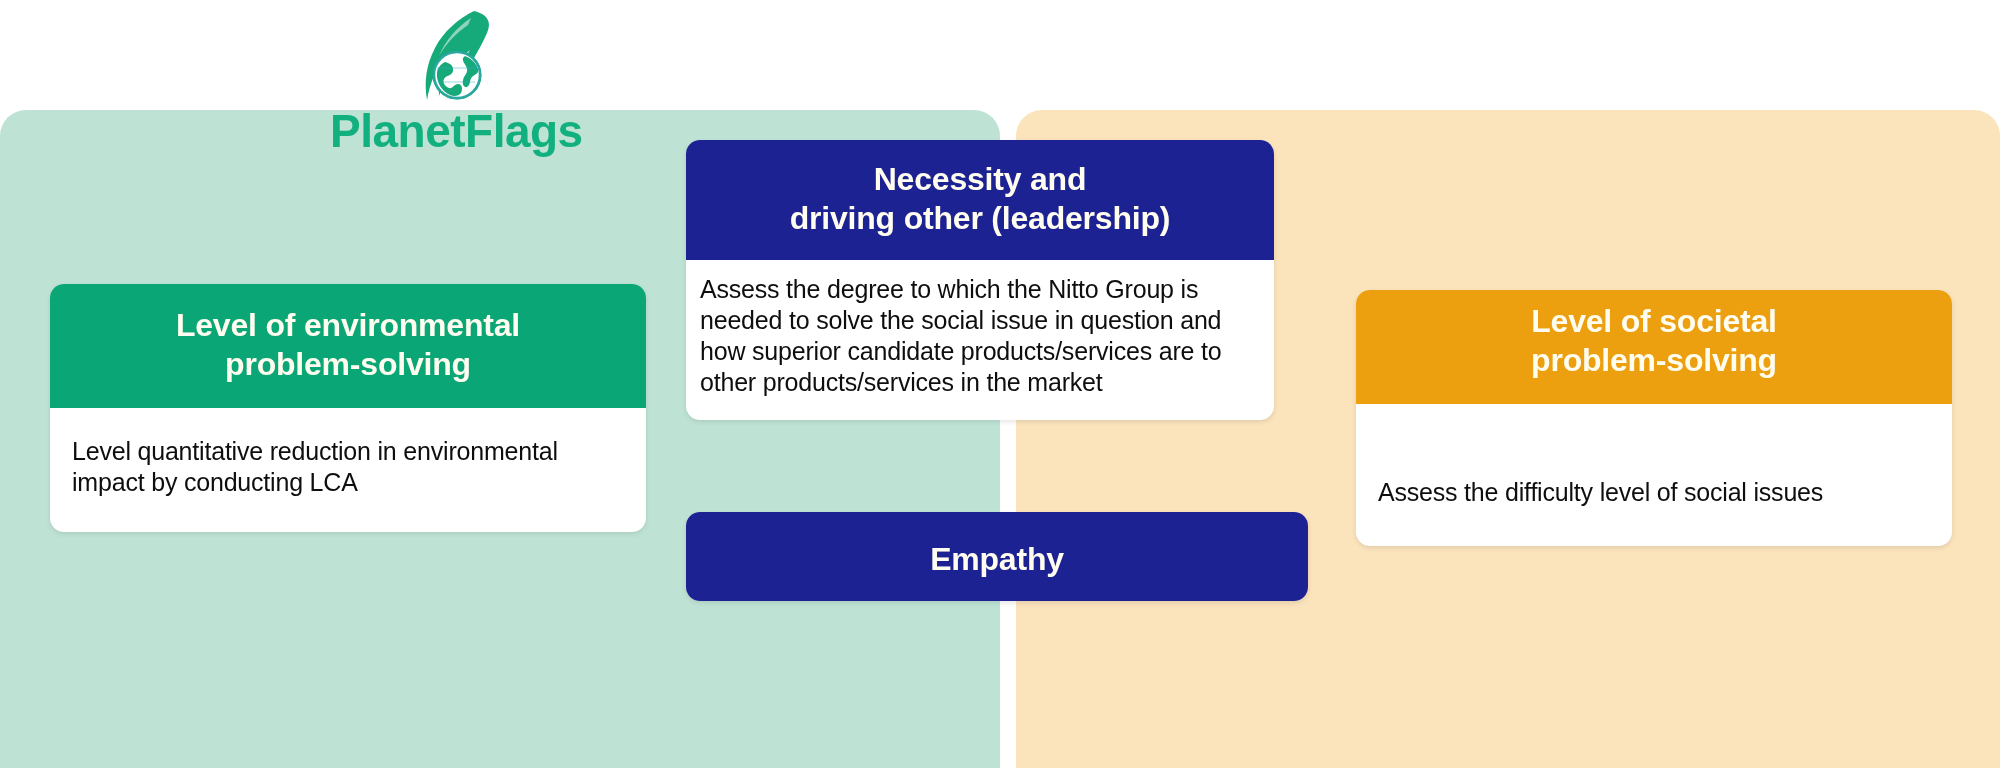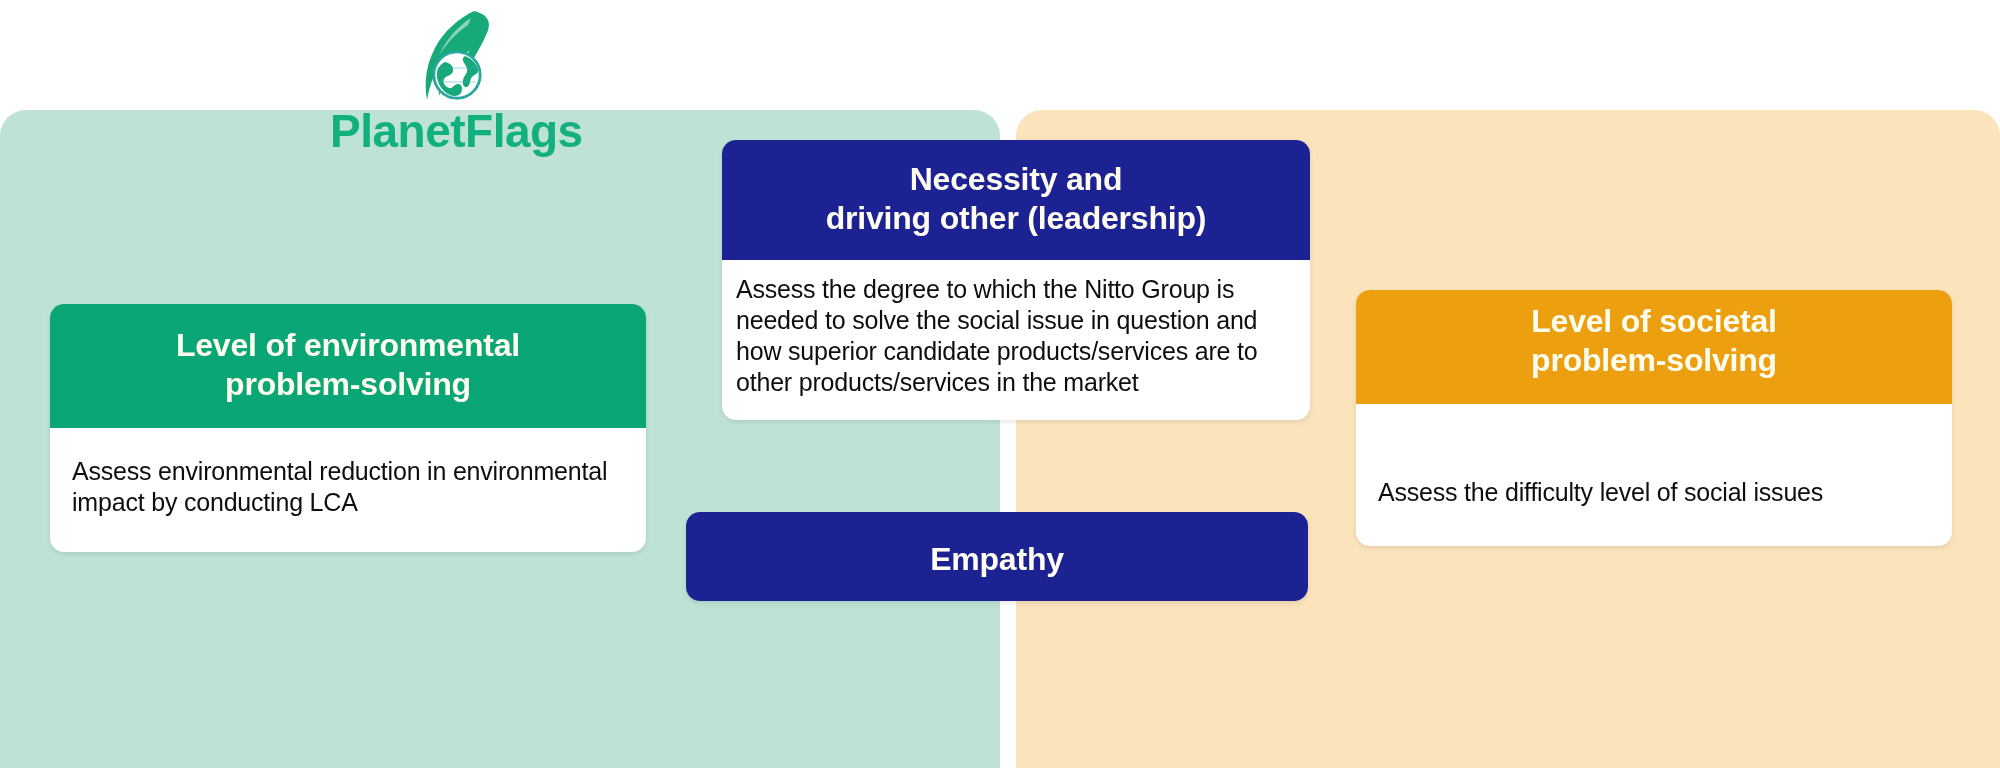--- a/index.html
+++ b/index.html
@@ -84,26 +84,26 @@
     letter-spacing: -0.2px;
   }
   .card-body {
     color: #0e0e0e;
     font-weight: normal;
     line-height: 1.24;
     letter-spacing: -0.2px;
   }
 
   
-  #card-env { left: 50px; top: 304px; width: 596px; }
+  #card-env { left: 50px; top: 284px; width: 596px; }
   #card-env .card-head { background: #0ba676; font-size: 32px; padding: 22px 16px 24px; }
   #card-env .card-body { font-size: 25px; padding: 28px 24px 34px 22px; }
 
   
-  #card-necessity { left: 686px; top: 140px; width: 588px; margin-left: 36px; }
+  #card-necessity { left: 686px; top: 140px; width: 588px; }
   #card-necessity .card-head { background: #1d2292; font-size: 32px; padding: 20px 16px 22px; }
   #card-necessity .card-body { font-size: 25px; padding: 14px 18px 22px 14px; }
 
   
   #card-empathy { left: 686px; top: 512px; width: 622px; }
   #card-empathy .card-head { background: #1d2292; font-size: 32px; padding: 28px 16px 22px; }
   #card-empathy .card-body { font-size: 25px; padding: 26px 18px 44px 14px; }
 
   
   #card-soc { left: 1356px; top: 290px; width: 596px; }
@@ -133,21 +133,21 @@
     </span>
     <span class="brand-word green">PlanetFlags</span>
   </div>
 
 
   <div class="card" id="card-env">
     <div class="card-head">
       <div>Level of environmental</div>
       <div>problem-solving</div>
     </div>
-    <div class="card-body">Assess environmental reduction in environmental impact by conducting LCA</div>
+    <div class="card-body">Level quantitative reduction in environmental impact by conducting LCA</div>
   </div>
 
   <div class="card" id="card-necessity">
     <div class="card-head">
       <div>Necessity and</div>
       <div>driving other (leadership)</div>
     </div>
     <div class="card-body">Assess the degree to which the Nitto Group is needed to solve the social issue in question and how superior candidate products/services are to other products/services in the market</div>
   </div>
 

